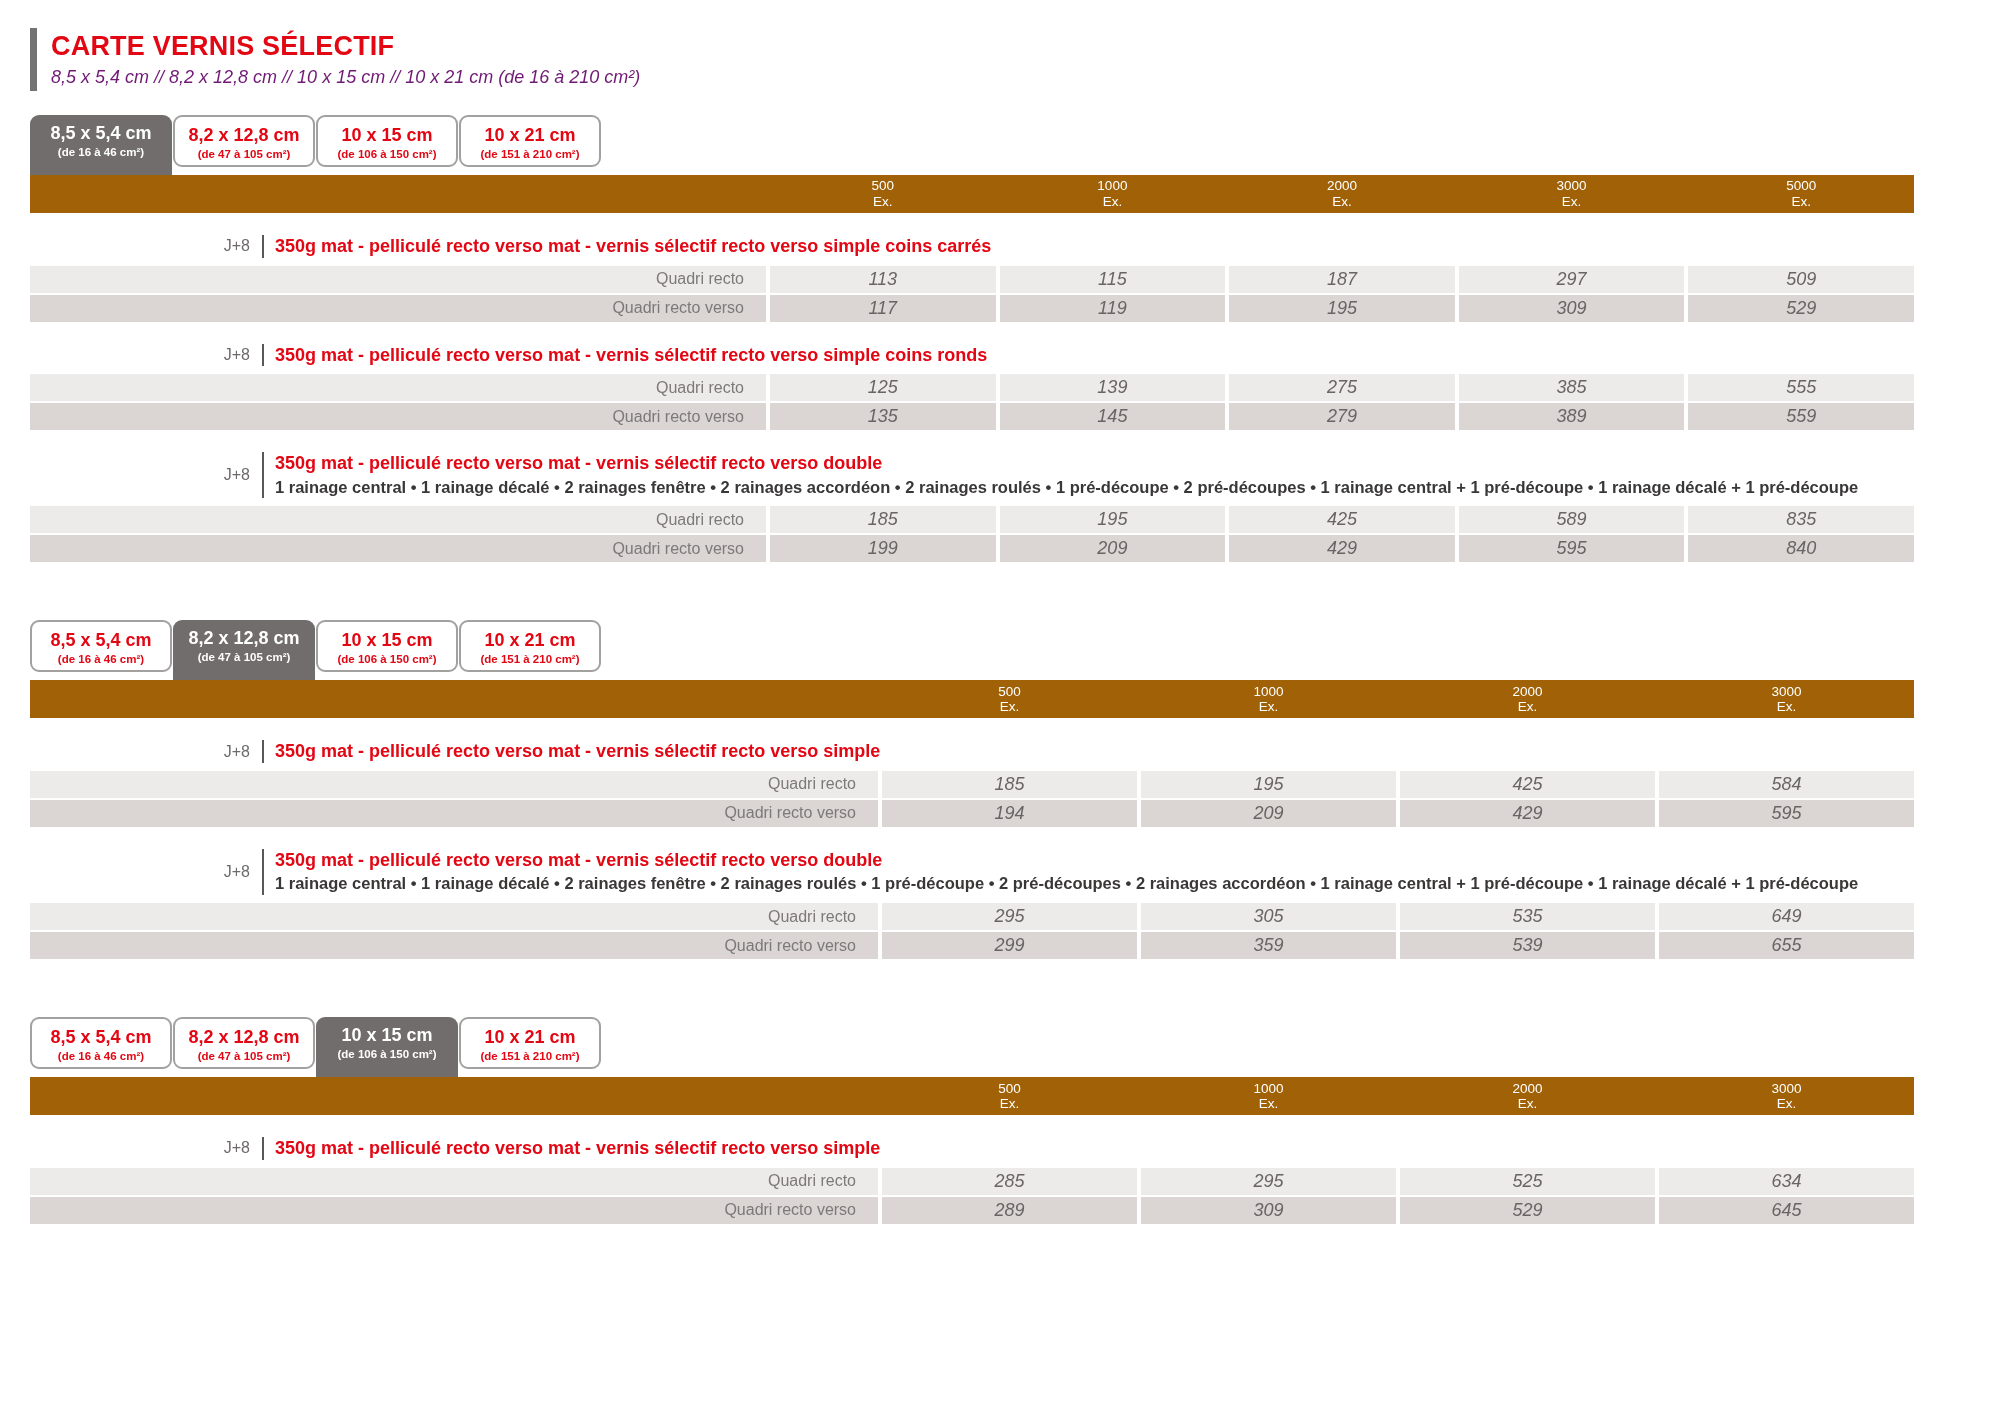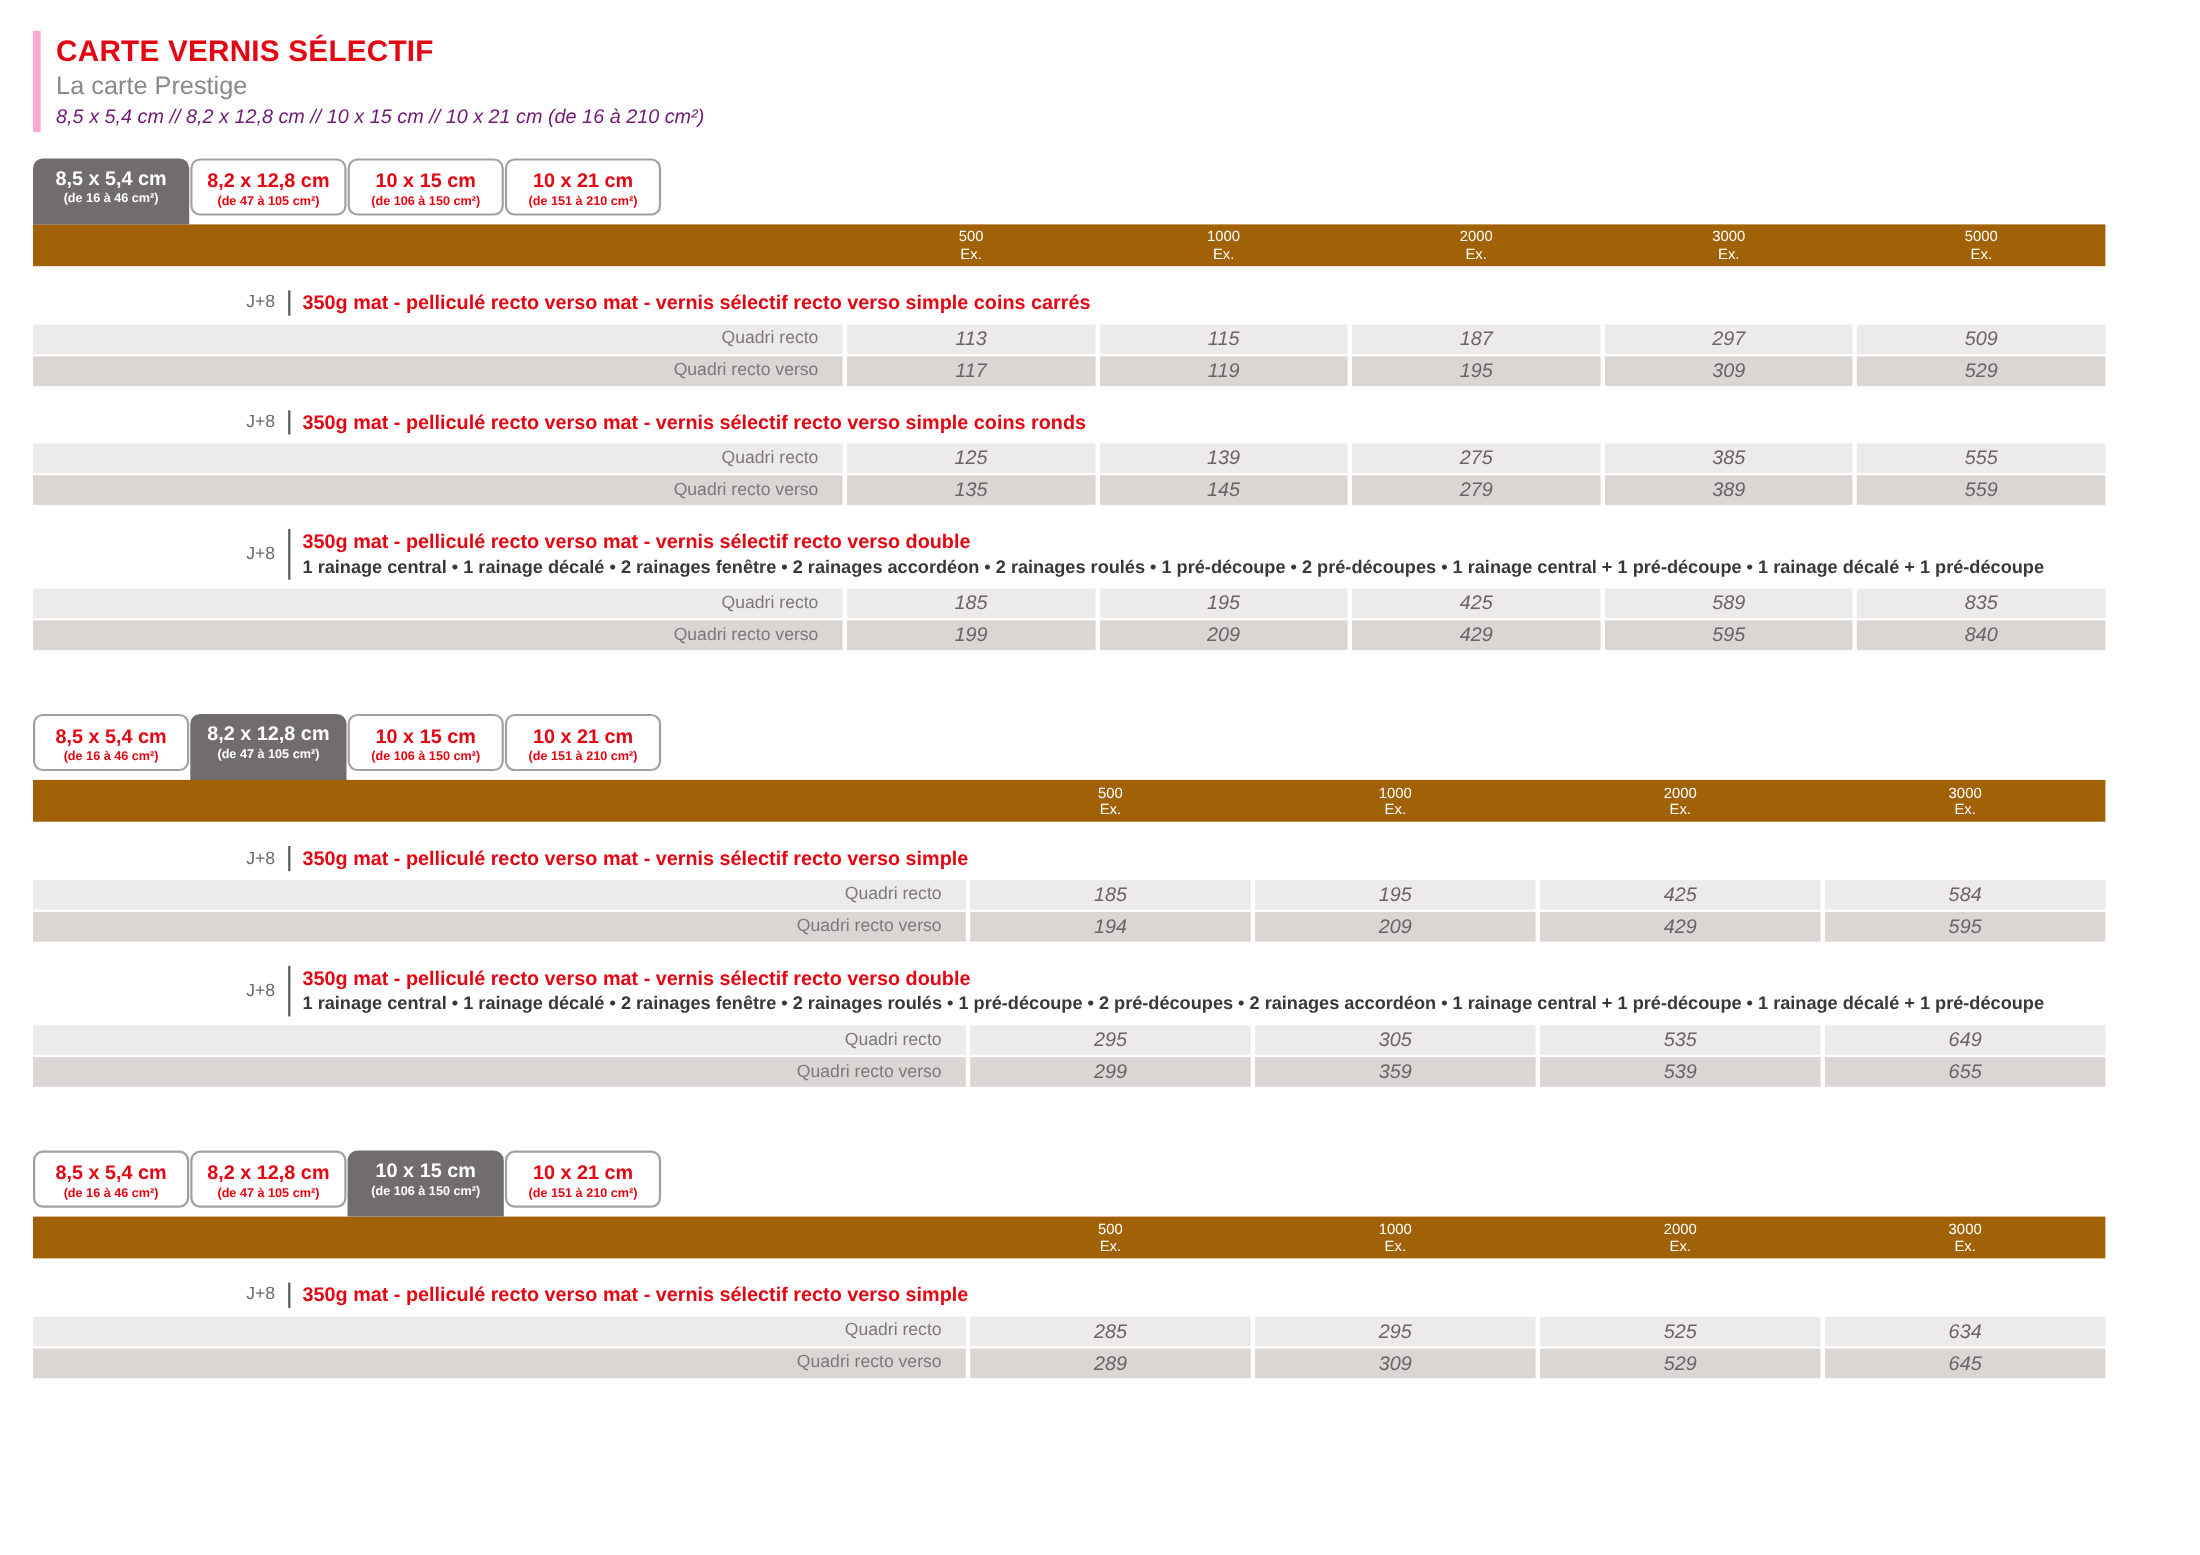--- a/index.html
+++ b/index.html
@@ -1,21 +1,21 @@
 <!DOCTYPE html>
 <html><head>
 <meta charset="utf-8">
 <style>
   html,body { margin:0; padding:0; background:#ffffff; }
   body { font-family:"Liberation Sans", sans-serif; }
   .page { position:relative; width:2000px; height:1414px; background:#ffffff; overflow:hidden; }
 
   
   .header-wrap { padding:28px 0 0 30px; }
-  .title-block { border-left:7px solid #f9a8d4; padding:3px 0 3px 14px; }
+  .title-block { border-left:7px solid #737373; padding:3px 0 3px 14px; }
   .main-title { margin:0; font-size:27px; font-weight:bold; color:#e30613; letter-spacing:.2px; }
   .subtitle { font-size:23px; color:#8b8887; margin-top:2px; }
   .dims { font-size:18px; color:#701a75; margin-top:5px;font-style:italic; }
   .apps { margin:24px 0 0 32px; font-size:17px; color:#454243; }
   .apps .bullet { margin-right:4px; font-size:13px; vertical-align:2px; color:#454243; }
 
   
   main { display:block; }
   .section { margin-left:30px; width:1884px; }
   .section.first { margin-top:24px; }
@@ -52,21 +52,20 @@
   .r0 > div { background:#edebe9; }
   .r1 > div { background:#dbd5d3; }
 </style>
 </head>
 <body>
 
 <div class="page">
   <div class="header-wrap">
     <div class="title-block">
       <h1 class="main-title">CARTE VERNIS SÉLECTIF</h1>
-      <div class="subtitle">La carte Prestige</div>
       <div class="dims">8,5 x 5,4 cm // 8,2 x 12,8 cm // 10 x 15 cm // 10 x 21 cm (de 16 à 210 cm²)</div>
     </div>
   </div>
 
   <main id="sections-root">
       <section class="section first">
         <div class="tabs">
           <div class="tab active">
             <span class="t-main">8,5 x 5,4 cm</span>
             <span class="t-sub">(de 16 à 46 cm²)</span>

